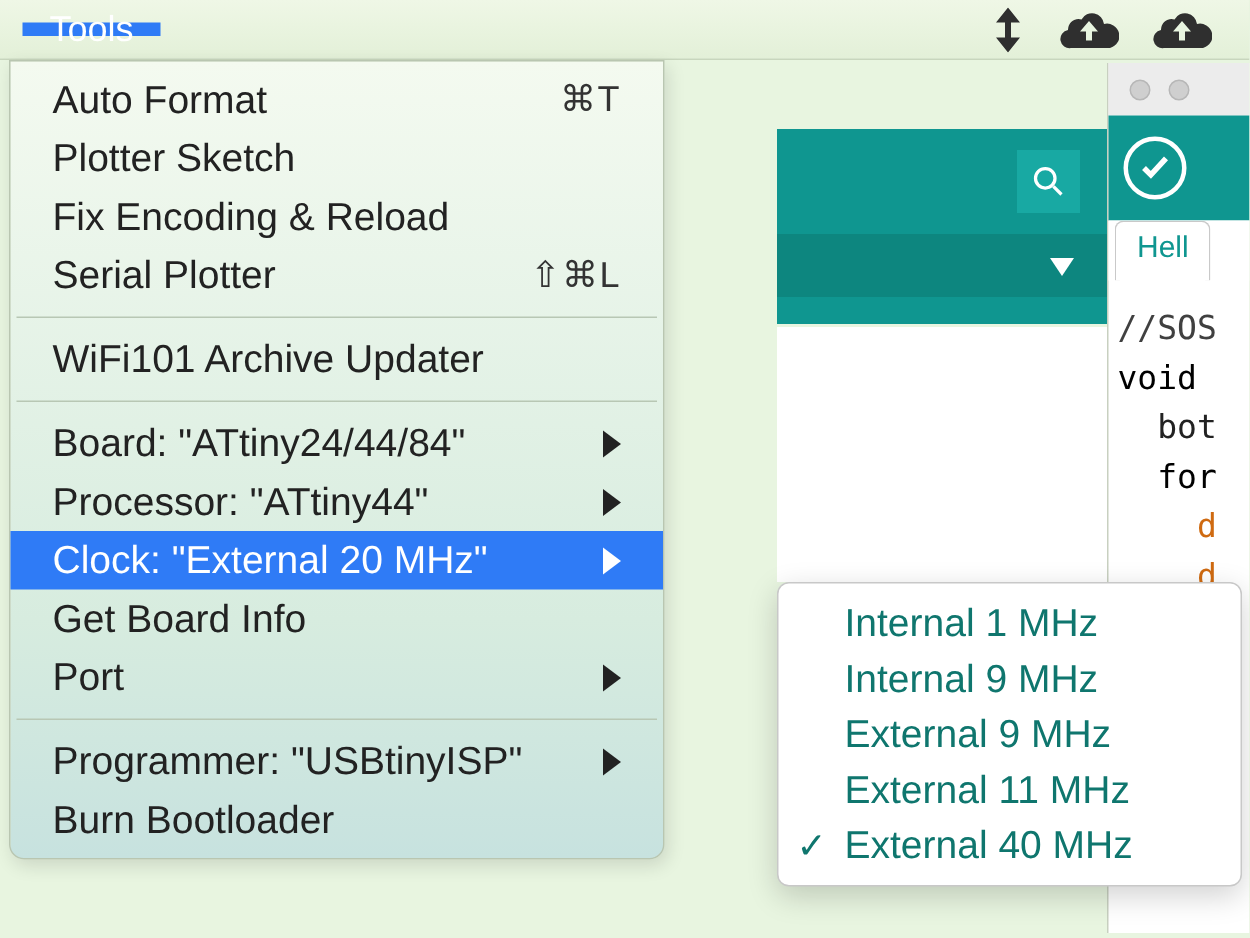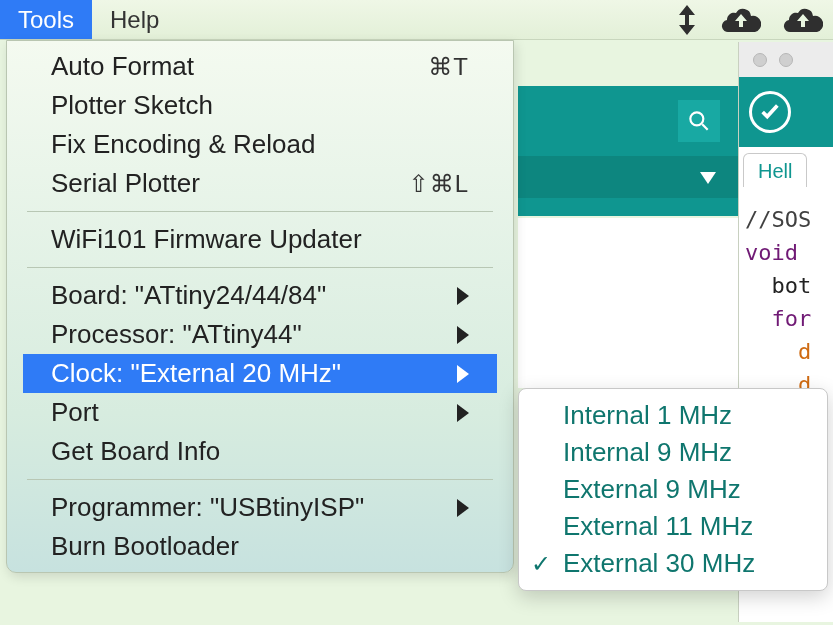--- a/index.html
+++ b/index.html
@@ -9,21 +9,21 @@
     font-family: -apple-system, "Helvetica Neue", Arial, sans-serif;
     background: #e8f5e0;
     overflow: hidden;
     position: relative;
   }
   .menubar {
     height: 40px;
     background: linear-gradient(#eff7e6, #e3f0d8);
     display: flex;
     align-items: center;
-    padding: 0;
+    padding: 15px;
     border-bottom: 1px solid #c8d6bd;
   }
   .menubar-item {
     padding: 0 18px;
     height: 100%;
     display: flex;
     align-items: center;
     font-size: 24px;
     color: #333;
   }
@@ -73,42 +73,41 @@
   .circ-btn {
     width: 42px; height: 42px; border-radius: 50%;
     border: 3px solid #fff;
     display: flex; align-items: center; justify-content: center;
     color: #fff;
   }
   .tabbar2 {
     height: 40px;
     background: #fff;
     display: flex;
-    align-items: flex-end;
     padding-left: 4px;
   }
   .tab2 {
     background: #fff;
     border: 1px solid #c9c9c9;
     border-bottom: none;
     padding: 6px 14px 4px 14px;
     font-size: 20px;
     color: #0f9690;
     border-top-left-radius: 6px;
     border-top-right-radius: 6px;
   }
   .code-area {
     padding: 16px 6px;
     font-family: "Menlo", "Consolas", monospace;
     font-size: 22px;
     line-height: 1.5;
     color: #222;
     white-space: pre;
   }
-  .kw-green { color: #701a75; }
+  .kw-green { color: #000000; }
   .kw-orange { color: #cf6a11; }
   .comment { color: #404040; }
   .main-window {
     position: absolute;
     top: 86px;
     left: 518px;
     width: 220px;
     height: 130px;
     background: #0f9690;
   }
@@ -139,25 +138,25 @@
     top: 218px;
     left: 518px;
     width: 220px;
     height: 170px;
     background: #fff;
   }
   .dropdown {
     position: absolute;
     top: 40px;
     left: 6px;
-    width: 508px;
+    width: 437px;
     background: linear-gradient(#f4faf0, #d7ecdf 70%, #c7e2df);
     border: 1px solid #b9c6b1;
     border-radius: 0 0 10px 10px;
-    padding: 6px 16px;
+    padding: 6px 0;
     box-shadow: 2px 4px 12px rgba(0,0,0,0.12);
   }
   .menu-item {
     display: flex;
     align-items: center;
     padding: 4px 28px;
     font-size: 26px;
     color: #222;
     min-height: 38px;
   }
@@ -203,23 +202,20 @@
     top: 5px;
     font-size: 24px;
   }
 </style>
 </head>
 <body>
 
 <div class="menubar">
   <div class="menubar-item active">
     <span>Tools</span>
-  </div>
-  <div class="menubar-item">
-    <span>Help</span>
   </div>
   <div class="menubar-icons">
     <svg class="updown-icon" width="24" height="30" viewBox="0 0 24 30">
         <path d="M12 0 L20 10 L14 10 L14 20 L20 20 L12 30 L4 20 L10 20 L10 10 L4 10 Z"></path>
       </svg>
     <svg class="cloud-icon" width="40" height="28" viewBox="0 0 40 28">
         <path d="M30 10a8 8 0 00-15-3 7 7 0 00-9 7 6 6 0 002 12h26a7 7 0 00-4-16z"></path>
         <path fill="#e8f5e0" d="M20 8l6 7h-4v6h-4v-6h-4z"></path>
       </svg>
     <svg class="cloud-icon" width="40" height="28" viewBox="0 0 40 28">
@@ -287,42 +283,42 @@
   </div>
   <div class="menu-item">
     <span class="label">Fix Encoding &amp; Reload</span>
   </div>
   <div class="menu-item">
     <span class="label">Serial Plotter</span>
     <span class="shortcut">⇧⌘L</span>
   </div>
   <div class="menu-sep"></div>
   <div class="menu-item">
-    <span class="label">WiFi101 Firmware Updater</span>
+    <span class="label">WiFi101 Archive Updater</span>
   </div>
   <div class="menu-sep"></div>
   <div class="menu-item">
     <span class="label">Board: "ATtiny24/44/84"</span>
     <span class="submenu-arrow"></span>
   </div>
   <div class="menu-item">
     <span class="label">Processor: "ATtiny44"</span>
     <span class="submenu-arrow"></span>
   </div>
   <div class="menu-item highlight">
     <span class="label">Clock: "External 20 MHz"</span>
     <span class="submenu-arrow"></span>
   </div>
   <div class="menu-item">
+    <span class="label">Get Board Info</span>
+  </div>
+  <div class="menu-item">
     <span class="label">Port</span>
     <span class="submenu-arrow"></span>
   </div>
-  <div class="menu-item">
-    <span class="label">Get Board Info</span>
-  </div>
   <div class="menu-sep"></div>
   <div class="menu-item">
     <span class="label">Programmer: "USBtinyISP"</span>
     <span class="submenu-arrow"></span>
   </div>
   <div class="menu-item">
     <span class="label">Burn Bootloader</span>
   </div>
 </div>
 
@@ -334,15 +330,15 @@
     <span>Internal 9 MHz</span>
   </div>
   <div class="sub-item">
     <span>External 9 MHz</span>
   </div>
   <div class="sub-item">
     <span>External 11 MHz</span>
   </div>
   <div class="sub-item">
     <span class="check">✓</span>
-    <span>External 30 MHz</span>
+    <span>External 40 MHz</span>
   </div>
 </div>
 
 </body></html>

